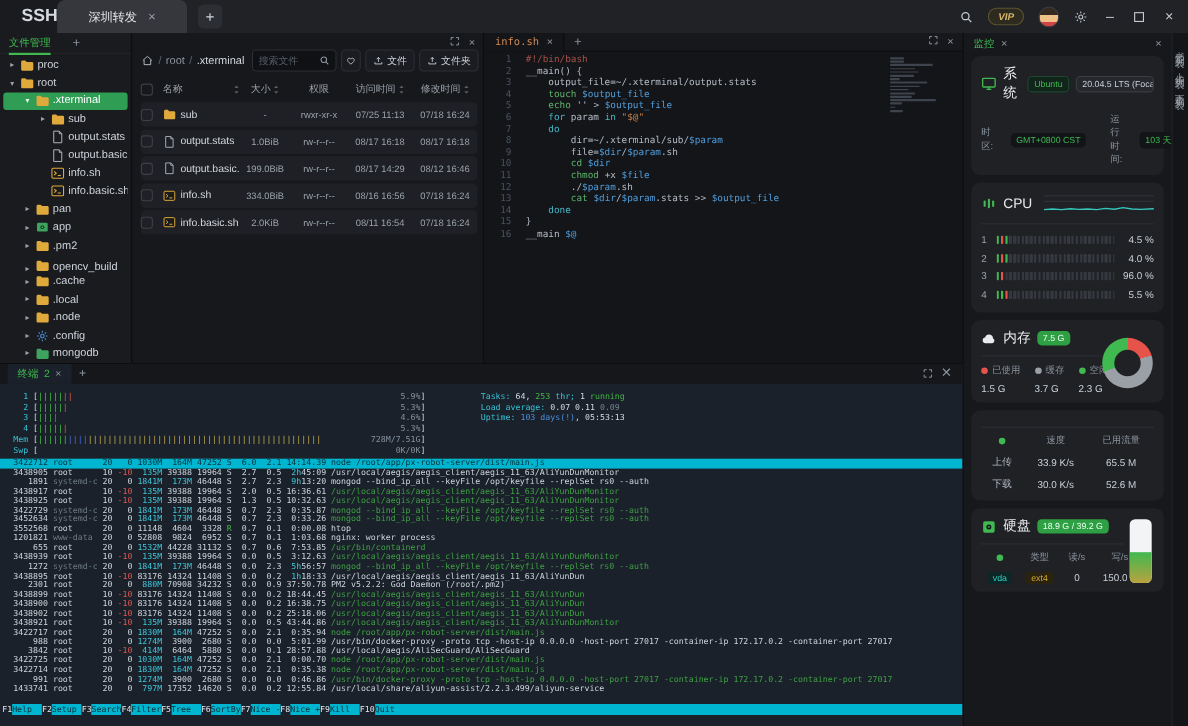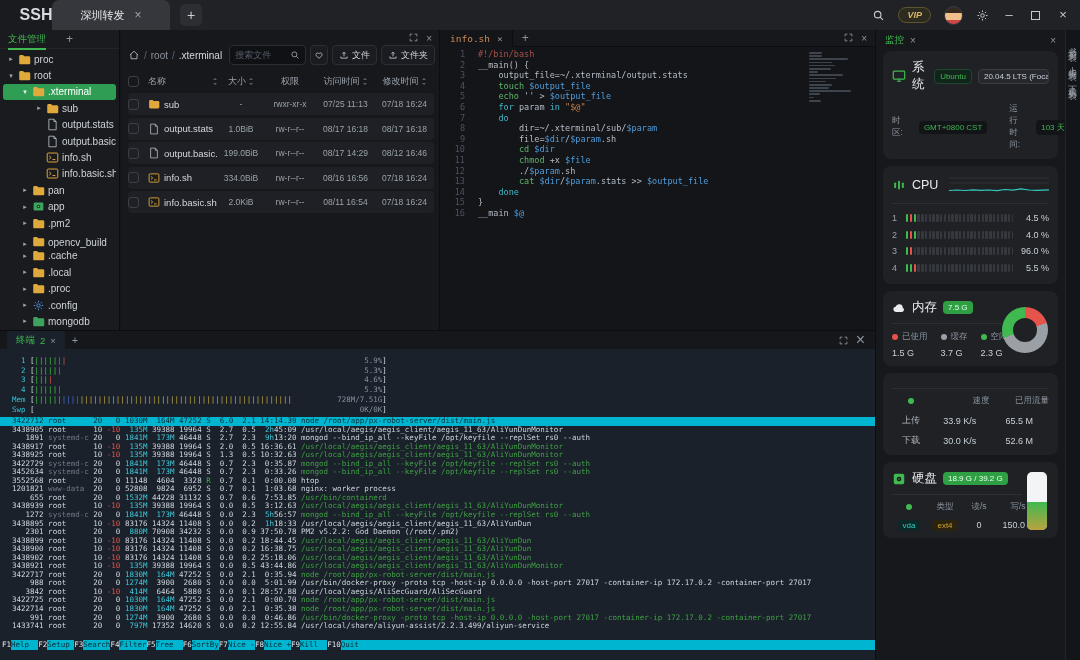--- a/index.html
+++ b/index.html
@@ -101,21 +101,21 @@
 .cpu-bar i.g{background:#3fb950}.cpu-bar i.r{background:#e5534b}
 .cpu-pct{width:30px;text-align:right;color:#c9d1d9;font-size:9px;flex:none}
 .spark{margin-left:auto;flex:none}
 .mem-legend{display:flex;gap:13px;margin-top:7px}
 .ml-top{display:flex;align-items:center;gap:4px;color:#8b949e;font-size:8.5px}
 .ml-dot{width:6px;height:6px;border-radius:50%}
 .ml-val{color:#c9d1d9;font-size:9px;margin-top:5px}
 .donut{position:absolute;right:10px;top:16px;width:46px;height:46px;border-radius:50%}
 .donut::after{content:"";position:absolute;inset:11px;background:#1f2125;border-radius:50%}
 .net-grid{display:grid;grid-template-columns:38px 1fr 1fr;row-gap:7px;margin-top:4px;font-size:9px;align-items:center}
-.net-grid .hd{color:#8b949e;text-align:right;font-size:8.5px}
+.net-grid .hd{color:#8b949e;text-align:center;font-size:8.5px}
 .net-lbl{color:#aeb6bf;text-align:center}
 .net-val{color:#c9d1d9;text-align:center}
 .dot{width:6px;height:6px;background:#3fb950;border-radius:50%;margin:auto}
 .disk-grid{display:grid;grid-template-columns:34px 38px 30px 48px;row-gap:7px;margin-top:4px;font-size:9px;align-items:center}
 .disk-grid .hd{color:#8b949e;text-align:center;font-size:8.5px}
 .disk-grid .dv{text-align:center;color:#c9d1d9}
 .bdg-dev{color:#2dd4bf;background:#0d2628;padding:1px 5px;border-radius:3px;font-size:8px}
 .bdg-fs{color:#d4a72c;background:#2a2310;padding:1px 5px;border-radius:3px;font-size:8px}
 .gauge{position:absolute;right:11px;top:10px;width:20px;height:58px;background:#f2f4f5;border-radius:5px;overflow:hidden}
 .gauge i{position:absolute;left:0;right:0;bottom:0;background:linear-gradient(#3fb950,#b9a23f)}
@@ -331,21 +331,21 @@
           </span>
           <span class="tl">.local</span>
         </div>
         <div class="tree-row" style="padding-left: 18px;">
           <span class="tw">▸</span>
           <span class="ti">
             <svg viewBox="0 0 16 16">
               <path d="M1.5 4.2c0-.9.7-1.7 1.6-1.7h3l1.6 1.6h5.8c.9 0 1.6.7 1.6 1.6v6.6c0 .9-.7 1.6-1.6 1.6H3.1c-.9 0-1.6-.7-1.6-1.6z" fill="#dfa93b"></path>
             </svg>
           </span>
-          <span class="tl">.proc</span>
+          <span class="tl">.node</span>
         </div>
         <div class="tree-row" style="padding-left: 18px;">
           <span class="tw">▸</span>
           <span class="ti">
             <svg viewBox="0 0 16 16">
               <circle cx="8" cy="8" r="2" fill="none" stroke="#4a90e2" stroke-width="1.2"></circle>
               <g stroke="#4a90e2" stroke-width="1.2">
                 <path d="M8 2.2v2M8 11.8v2M2.2 8h2M11.8 8h2M3.9 3.9l1.4 1.4M10.7 10.7l1.4 1.4M12.1 3.9l-1.4 1.4M5.3 10.7l-1.4 1.4"></path>
               </g>
             </svg>
@@ -879,20 +879,23 @@
         <span>×</span>
       </div>
     </div>
     <div class="tm-body">
       <pre class="meters"><span class="h-cyan">  1 </span><span class="h-brk">[</span><span class="p-g">|||||</span><span class="p-r">||</span>                                                                  <span class="h-dim">5.9%</span><span class="h-brk">]</span>
 <span class="h-cyan">  2 </span><span class="h-brk">[</span><span class="p-g">|||||</span><span class="p-r">|</span>                                                                   <span class="h-dim">5.3%</span><span class="h-brk">]</span>
 <span class="h-cyan">  3 </span><span class="h-brk">[</span><span class="p-g">|||</span><span class="p-r">|</span>                                                                     <span class="h-dim">4.6%</span><span class="h-brk">]</span>
 <span class="h-cyan">  4 </span><span class="h-brk">[</span><span class="p-g">|||||</span><span class="p-r">|</span>                                                                   <span class="h-dim">5.3%</span><span class="h-brk">]</span>
 <span class="h-cyan">Mem </span><span class="h-brk">[</span><span class="p-g">||||||</span><span class="p-b">||||</span><span class="p-y">|||||||||||||||||||||||||||||||||||||||||||||||</span>          <span class="h-dim">728M/7.51G</span><span class="h-brk">]</span>
 <span class="h-cyan">Swp </span><span class="h-brk">[</span>                                                                        <span class="h-dim">0K/0K</span><span class="h-brk">]</span></pre>
+      <pre class="tasks"><span class="t-lbl">Tasks: </span><span class="t-txt">64, </span><span class="t-grn">253</span><span class="t-lbl"> thr; </span><span class="t-txt">1 </span><span class="t-grn">running</span>
+<span class="t-lbl">Load average: </span><span class="t-txt">0.07 0.11 </span><span class="t-dim">0.09</span>
+<span class="t-lbl">Uptime: </span><span class="t-blu">103 days(!)</span><span class="t-txt">, 05:53:13</span></pre>
       <div class="proc">
           <div class="prow sel"><span class="f-pid">3422712</span><span class="f-user"> root     </span><span class="f-pri"> 20</span><span class="f-ni">   0</span><span class="f-virt cyanv"> 1030M</span><span class="f-res cyanv">  164M</span><span class="f-shr"> 47252</span><span class="f-s"> S</span><span class="f-cpu">  6.0</span><span class="f-mem">  2.1</span><span class="f-time"> 14:14.39</span><span class="f-cmd"> node /root/app/px-robot-server/dist/main.js</span></div>
           <div class="prow"><span class="f-pid">3438905</span><span class="f-user"> root     </span><span class="f-pri"> 10</span><span class="f-ni red"> -10</span><span class="f-virt cyanv">  135M</span><span class="f-res"> 39388</span><span class="f-shr"> 19964</span><span class="f-s"> S</span><span class="f-cpu">  2.7</span><span class="f-mem">  0.5</span><span class="f-time">  <span class="cyanv">2h</span>45:09</span><span class="f-cmd"> /usr/local/aegis/aegis_client/aegis_11_63/AliYunDunMonitor</span></div>
           <div class="prow"><span class="f-pid">   1891</span><span class="f-user dim"> systemd-c</span><span class="f-pri"> 20</span><span class="f-ni">   0</span><span class="f-virt cyanv"> 1841M</span><span class="f-res cyanv">  173M</span><span class="f-shr"> 46448</span><span class="f-s"> S</span><span class="f-cpu">  2.7</span><span class="f-mem">  2.3</span><span class="f-time">  <span class="cyanv">9h</span>13:20</span><span class="f-cmd"> mongod --bind_ip_all --keyFile /opt/keyfile --replSet rs0 --auth</span></div>
           <div class="prow"><span class="f-pid">3438917</span><span class="f-user"> root     </span><span class="f-pri"> 10</span><span class="f-ni red"> -10</span><span class="f-virt cyanv">  135M</span><span class="f-res"> 39388</span><span class="f-shr"> 19964</span><span class="f-s"> S</span><span class="f-cpu">  2.0</span><span class="f-mem">  0.5</span><span class="f-time"> 16:36.61</span><span class="f-cmd c-green"> /usr/local/aegis/aegis_client/aegis_11_63/AliYunDunMonitor</span></div>
           <div class="prow"><span class="f-pid">3438925</span><span class="f-user"> root     </span><span class="f-pri"> 10</span><span class="f-ni red"> -10</span><span class="f-virt cyanv">  135M</span><span class="f-res"> 39388</span><span class="f-shr"> 19964</span><span class="f-s"> S</span><span class="f-cpu">  1.3</span><span class="f-mem">  0.5</span><span class="f-time"> 10:32.63</span><span class="f-cmd c-green"> /usr/local/aegis/aegis_client/aegis_11_63/AliYunDunMonitor</span></div>
           <div class="prow"><span class="f-pid">3422729</span><span class="f-user dim"> systemd-c</span><span class="f-pri"> 20</span><span class="f-ni">   0</span><span class="f-virt cyanv"> 1841M</span><span class="f-res cyanv">  173M</span><span class="f-shr"> 46448</span><span class="f-s"> S</span><span class="f-cpu">  0.7</span><span class="f-mem">  2.3</span><span class="f-time">  0:35.87</span><span class="f-cmd c-green"> mongod --bind_ip_all --keyFile /opt/keyfile --replSet rs0 --auth</span></div>
           <div class="prow"><span class="f-pid">3452634</span><span class="f-user dim"> systemd-c</span><span class="f-pri"> 20</span><span class="f-ni">   0</span><span class="f-virt cyanv"> 1841M</span><span class="f-res cyanv">  173M</span><span class="f-shr"> 46448</span><span class="f-s"> S</span><span class="f-cpu">  0.7</span><span class="f-mem">  2.3</span><span class="f-time">  0:33.26</span><span class="f-cmd c-green"> mongod --bind_ip_all --keyFile /opt/keyfile --replSet rs0 --auth</span></div>
           <div class="prow"><span class="f-pid">3552568</span><span class="f-user"> root     </span><span class="f-pri"> 20</span><span class="f-ni">   0</span><span class="f-virt"> 11148</span><span class="f-res">  4604</span><span class="f-shr">  3328</span><span class="f-s grn"> R</span><span class="f-cpu">  0.7</span><span class="f-mem">  0.1</span><span class="f-time">  0:00.08</span><span class="f-cmd"> htop</span></div>
           <div class="prow"><span class="f-pid">1201821</span><span class="f-user dim"> www-data </span><span class="f-pri"> 20</span><span class="f-ni">   0</span><span class="f-virt"> 52808</span><span class="f-res">  9824</span><span class="f-shr">  6952</span><span class="f-s"> S</span><span class="f-cpu">  0.7</span><span class="f-mem">  0.1</span><span class="f-time">  1:03.68</span><span class="f-cmd"> nginx: worker process</span></div>

